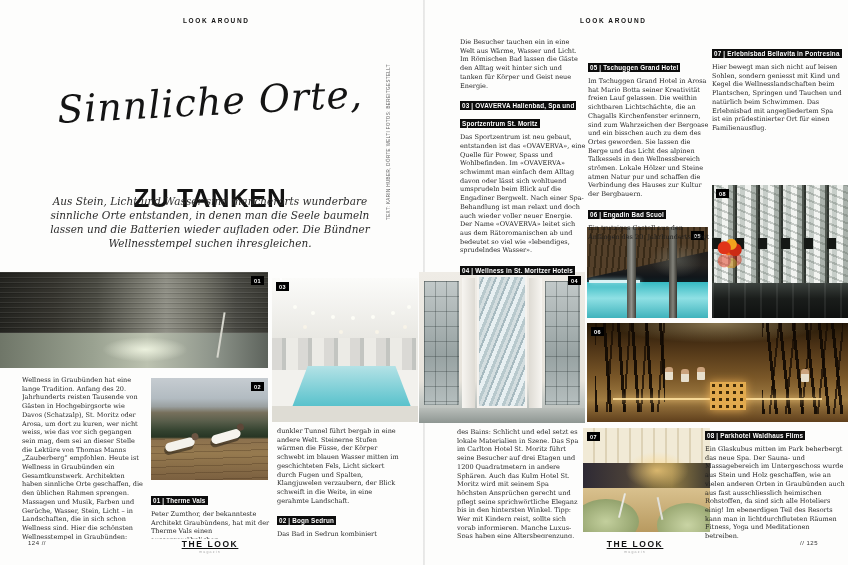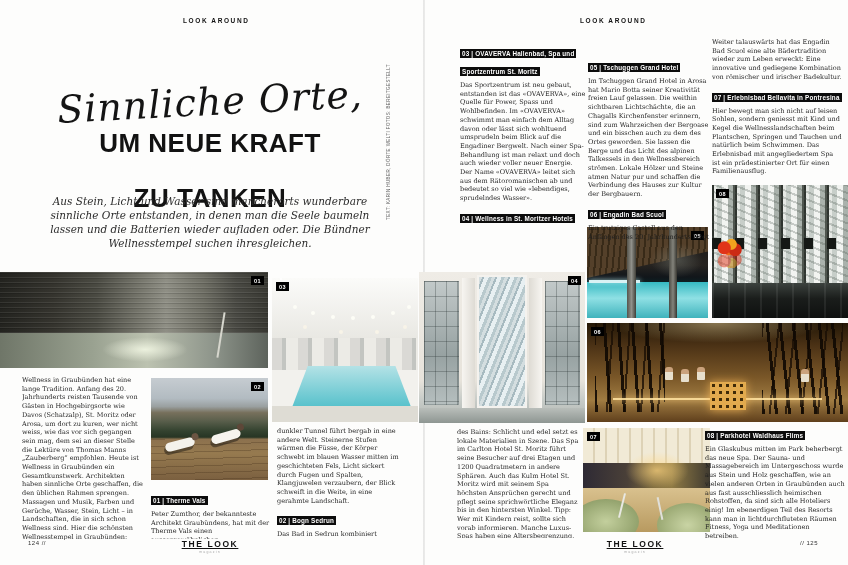--- a/index.html
+++ b/index.html
@@ -112,21 +112,20 @@
 </head>
 <body>
 
 <div id="spread">
 
   <div class="abs kicker kicker-l">LOOK AROUND</div>
   <div class="abs kicker kicker-r">LOOK AROUND</div>
   <div class="abs gutter"></div>
 
   <div class="abs tscript">Sinnliche Orte,</div>
-  <div class="abs tbold tb1">UM NEUE KRAFT</div>
   <div class="abs tbold tb2">ZU TANKEN</div>
   <div class="abs standfirst">Aus Stein, Licht und Wasser sind mancherorts wunderbare sinnliche Orte entstanden, in denen man die Seele baumeln lassen und die Batterien wieder aufladen oder. Die Bündner Wellnesstempel suchen ihresgleichen.</div>
   <div class="abs credit">TEXT: KARIN HUBER, DÖRTE WELTI   FOTOS: BEREITGESTELLT</div>
 
   <div class="photo ph1">
     <div class="layer stone"></div>
     <div class="layer water"></div>
     <div class="layer glow"></div>
     <div class="layer rail"></div>
     <span class="badge tr">01</span>
@@ -213,35 +212,35 @@
     <div class="btxt">Peter Zumthor, der bekannteste Architekt Graubündens, hat mit der Therme Vals einen aussergewöhnlichen Wellnesstempel geschaffen. Ein</div>
   </div>
 
   <div class="abs col colC">
     <div class="btxt">dunkler Tunnel führt bergab in eine andere Welt. Steinerne Stufen wärmen die Füsse, der Körper schwebt im blauen Wasser mitten im geschichteten Fels, Licht sickert durch Fugen und Spalten, Klangjuwelen verzaubern, der Blick schweift in die Weite, in eine gerahmte Landschaft.</div>
     <div class="sheadwrap"><span class="shead">02 | Bogn Sedrun</span></div>
     <div class="btxt">Das Bad in Sedrun kombiniert Erlebniswelten für Kinder und Erwachsene.</div>
   </div>
 
   <div class="abs col col1">
+    <div class="btxt">Die Besucher tauchen ein in eine Welt aus Wärme, Wasser und Licht. Im Römischen Bad lassen die Gäste den Alltag weit hinter sich und tanken für Körper und Geist neue Energie.</div>
     <div class="sheadwrap"><span class="shead">03 | OVAVERVA Hallenbad, Spa und Sportzentrum St. Moritz</span></div>
     <div class="btxt">Das Sportzentrum ist neu gebaut, entstanden ist das «OVAVERVA», eine Quelle für Power, Spass und Wohlbefinden. Im «OVAVERVA» schwimmt man einfach dem Alltag davon oder lässt sich wohltuend umsprudeln beim Blick auf die Engadiner Bergwelt. Nach einer Spa-Behandlung ist man relaxt und doch auch wieder voller neuer Energie. Der Name «OVAVERVA» leitet sich aus dem Rätoromanischen ab und bedeutet so viel wie «lebendiges, sprudelndes Wasser».</div>
     <div class="sheadwrap"><span class="shead">04 | Wellness in St. Moritzer Hotels</span></div>
 
   </div>
 
   <div class="abs col col2">
     <div class="sheadwrap" style="margin-top:0"><span class="shead">05 | Tschuggen Grand Hotel</span></div>
     <div class="btxt">Im Tschuggen Grand Hotel in Arosa hat Mario Botta seiner Kreativität freien Lauf gelassen. Die weithin sichtbaren Lichtschächte, die an Chagalls Kirchenfenster erinnern, sind zum Wahrzeichen der Bergoase und ein bisschen auch zu dem des Ortes geworden. Sie lassen die Berge und das Licht des alpinen Talkessels in den Wellnessbereich strömen. Lokale Hölzer und Steine atmen Natur pur und schaffen die Verbindung des Hauses zur Kultur der Bergbauern.</div>
     <div class="sheadwrap"><span class="shead">06 | Engadin Bad Scuol</span></div>
     <div class="btxt">Ein trutziges Castell aus den Anfängen des 20. Jahrhunderts birgt in seinem Innern einen farbenprächtigen Hamam, der Tiefenreinigung, Dampfbäder, Massagen und orientalische Gerüche zu einem stimmigen Ganzen vereint.</div>
   </div>
 
   <div class="abs col col3">
-    <div class="btxt">Weiter talauswärts hat das Engadin Bad Scuol eine alte Bädertradition wieder zum Leben erweckt: Eine innovative und gediegene Kombination von römischer und irischer Badekultur.</div>
     <div class="sheadwrap"><span class="shead">07 | Erlebnisbad Bellavita in Pontresina</span></div>
     <div class="btxt">Hier bewegt man sich nicht auf leisen Sohlen, sondern geniesst mit Kind und Kegel die Wellnesslandschaften beim Plantschen, Springen und Tauchen und natürlich beim Schwimmen. Das Erlebnisbad mit angegliedertem Spa ist ein prädestinierter Ort für einen Familienausflug.</div>
   </div>
 
   <div class="abs col p04b btxt">des Bains: Schlicht und edel setzt es lokale Materialien in Szene. Das Spa im Carlton Hotel St. Moritz führt seine Besucher auf drei Etagen und 1200 Quadratmetern in andere Sphären. Auch das Kulm Hotel St. Moritz wird mit seinem Spa höchsten Ansprüchen gerecht und pflegt seine sprichwörtliche Eleganz bis in den hintersten Winkel. Tipp: Wer mit Kindern reist, sollte sich vorab informieren. Manche Luxus-Spas haben eine Altersbegrenzung.</div>
 
   <div class="abs col sec08">
     <div class="sheadwrap" style="margin-top:0"><span class="shead">08 | Parkhotel Waldhaus Flims</span></div>
     <div class="btxt">Ein Glaskubus mitten im Park beherbergt das neue Spa. Der Sauna- und Massagebereich im Untergeschoss wurde aus Stein und Holz geschaffen, wie an vielen anderen Orten in Graubünden auch aus fast ausschliesslich heimischen Rohstoffen, da sind sich alle Hoteliers einig! Im ebenerdigen Teil des Resorts kann man in lichtdurchfluteten Räumen Fitness, Yoga und Meditationen betreiben.</div>
   </div>

